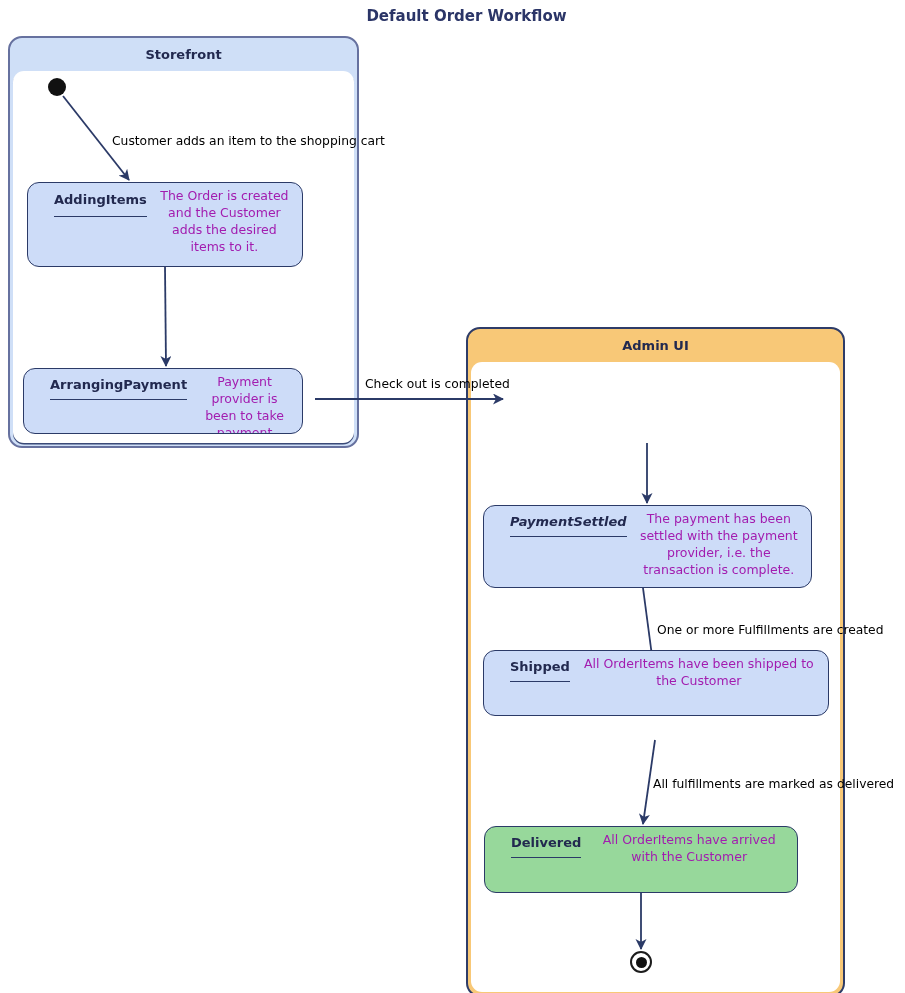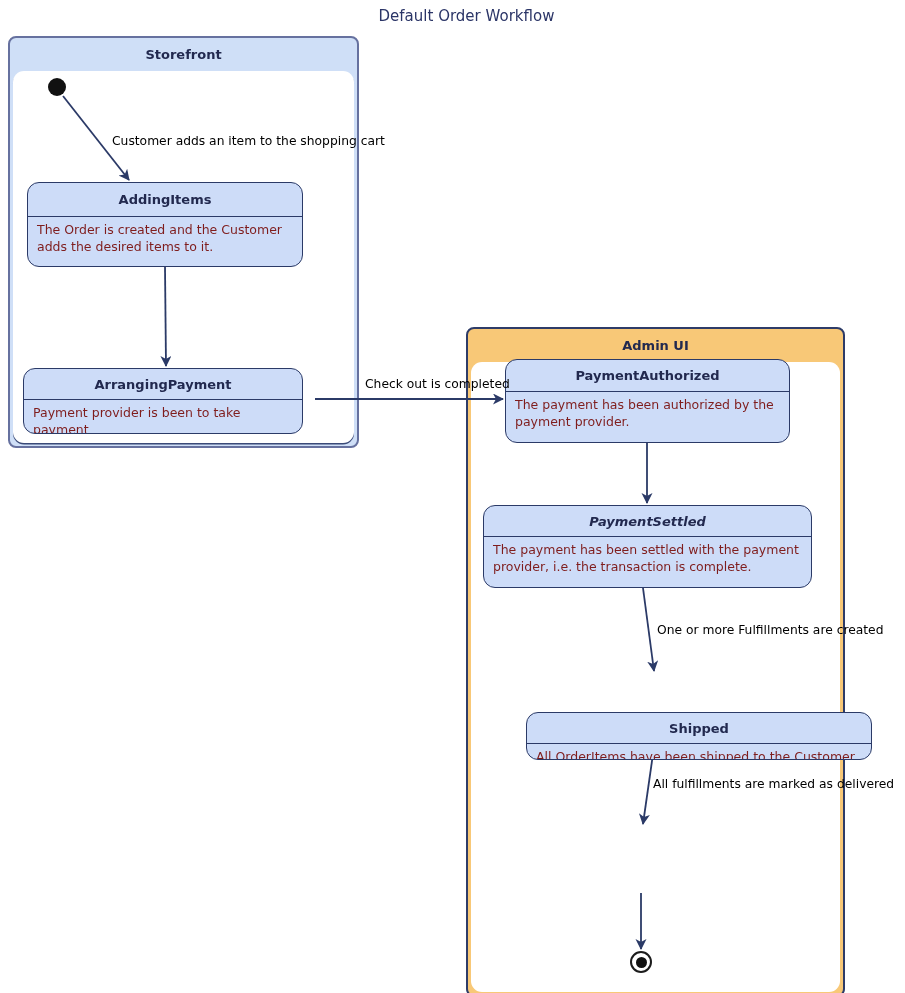--- a/index.html
+++ b/index.html
@@ -2,24 +2,24 @@
 <html><head>
 <meta charset="utf-8">
 <style>
   html,body{margin:0;padding:0;background:#ffffff;}
   .canvas{
     position:relative;width:905px;height:993px;background:#ffffff;overflow:hidden;
     font-family:"DejaVu Sans","Liberation Sans",sans-serif;
   }
   .diagram-title{
     position:absolute;left:0;right:0;top:7px;text-align:center;
-    font-size:15px;font-weight:normal;color:#2b3567;padding-left:28px;
+    font-size:15px;font-weight:bold;color:#2b3567;padding-left:28px;
   }
   
-  .container{position:absolute;border-radius:8px;box-sizing:border-box;text-align:center;}
+  .container{position:absolute;border-radius:14px;box-sizing:border-box;text-align:center;}
   .container-storefront{
     left:8px;top:36px;width:351px;height:412px;
     background:#cfdff7;border:2px solid #66719f;
   }
   .container-admin{
     left:466px;top:315px;width:379px;height:670px;
     background:#f8c877;border:2px solid #2e3c68;margin-top:12px;
   }
   .container-header{
     position:absolute;left:0;right:0;top:0;height:32px;
@@ -28,41 +28,41 @@
   }
   .container-body{
     position:absolute;left:3px;right:3px;top:33px;bottom:3px;
     background:#ffffff;border-radius:11px;
   }
   .container-storefront .container-body{box-shadow:0 1.5px 0 #3a4a78;}
   
   .state{
     position:absolute;box-sizing:border-box;border-radius:12px;
     background:#cddcf8;border:1.5px solid #2b3a67;overflow:hidden;
-    display:flex;flex-direction:column;
+    display:flex;flex-direction:row;padding-left:26px;
   }
   .state-green{background:#97d89b;}
   .state-title{
     flex:0 0 auto;display:flex;align-items:center;justify-content:center;
     font-size:13px;font-weight:bold;color:#22294f;
     border-bottom:1.5px solid #2b3a67;
   }
   .state-desc{
     flex:1 1 auto;padding:5px 9px 0 9px;
-    font-size:12.5px;line-height:1.35;color:#7f1d1d;
+    font-size:12.5px;line-height:1.35;color:#a21caf;text-align:center;
   }
   .st-adding{left:27px;top:182px;width:276px;height:85px;}
   .st-adding .state-title{height:33px;}
   .st-arranging{left:23px;top:368px;width:280px;height:66px;}
   .st-arranging .state-title{height:30px;}
   .st-authorized{left:505px;top:359px;width:285px;height:84px;}
   .st-authorized .state-title{height:31px;}
   .st-settled{left:483px;top:505px;width:329px;height:83px;}
   .st-settled .state-title{height:30px;font-style:italic;}
-  .st-shipped{left:483px;top:712px;width:346px;height:48px;margin-left:43px;}
+  .st-shipped{left:483px;top:650px;width:346px;height:66px;}
   .st-shipped .state-title{height:30px;}
   .st-delivered{left:484px;top:826px;width:314px;height:67px;}
   .st-delivered .state-title{height:30px;}
   
   .initial-dot{
     position:absolute;left:48px;top:78px;width:18px;height:18px;
     border-radius:50%;background:#111111;
   }
   .final-marker{
     position:absolute;left:630px;top:951px;width:22px;height:22px;
@@ -118,35 +118,35 @@
   <div class="state st-adding">
     <div class="state-title">AddingItems</div>
     <div class="state-desc">The Order is created and the Customer adds the desired items to it.</div>
   </div>
 
   <div class="state st-arranging">
     <div class="state-title">ArrangingPayment</div>
     <div class="state-desc">Payment provider is been to take payment</div>
   </div>
 
-  <div class="state st-authorized">
-    <div class="state-title">PaymentAuthorized</div>
-    <div class="state-desc">The payment has been authorized by the payment provider.</div>
-  </div>
 
   <div class="state st-settled">
     <div class="state-title">PaymentSettled</div>
     <div class="state-desc">The payment has been settled with the payment provider, i.e. the transaction is complete.</div>
   </div>
 
   <div class="state st-shipped">
     <div class="state-title">Shipped</div>
     <div class="state-desc">All OrderItems have been shipped to the Customer</div>
   </div>
 
+  <div class="state st-delivered state-green">
+    <div class="state-title">Delivered</div>
+    <div class="state-desc">All OrderItems have arrived with the Customer</div>
+  </div>
 
   <div class="final-marker">
     <div class="final-marker-inner"></div>
   </div>
 
   <div class="edge-label lbl-start-adding">Customer adds an item to the shopping cart</div>
   <div class="edge-label lbl-checkout">Check out is completed</div>
   <div class="edge-label lbl-fulfillments">One or more Fulfillments are created</div>
   <div class="edge-label lbl-delivered">All fulfillments are marked as delivered</div>
 

